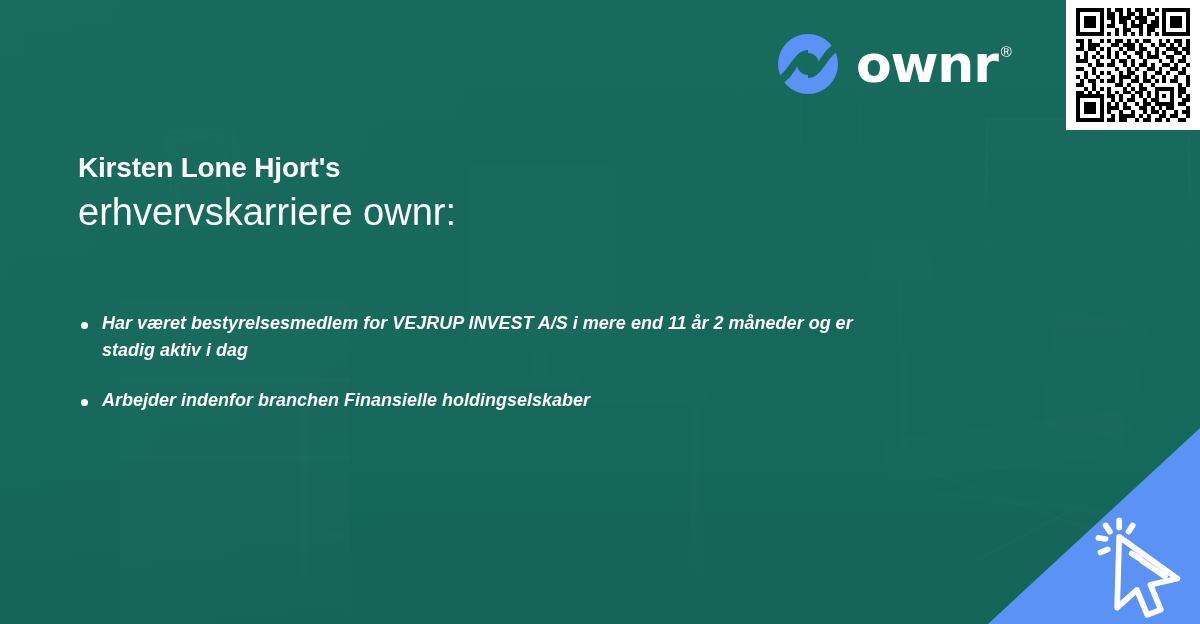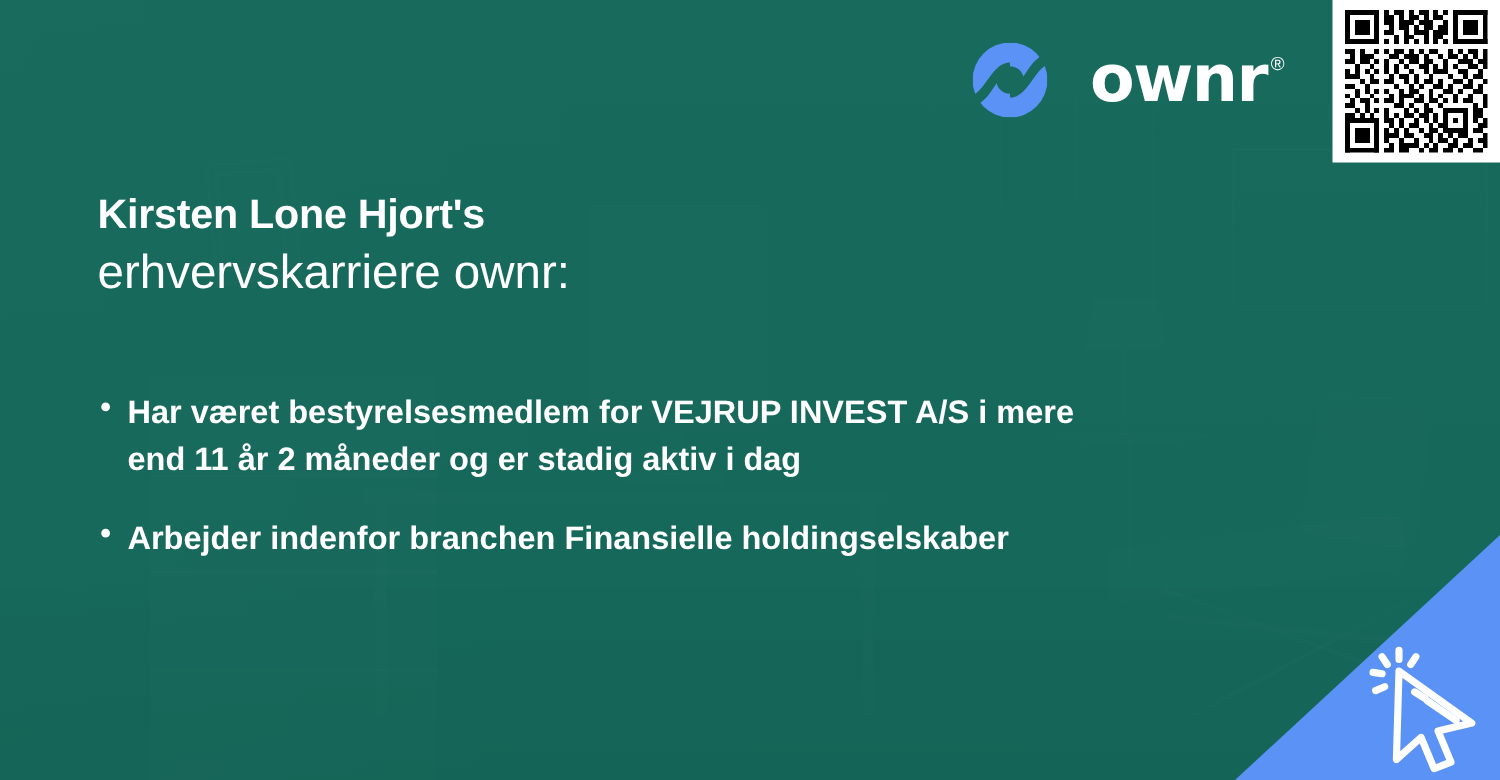--- a/index.html
+++ b/index.html
@@ -95,21 +95,21 @@
     inset: 0;
   }
 
   #headings {
     position: absolute;
     left: 78px;
     top: 152px;
     color: #ffffff;
   }
   #title {
-    font-size: 33px;
+    font-size: 28px;
     font-weight: 700;
     line-height: 1.16;
     letter-spacing: -0.2px;
     margin: 0;
     white-space: nowrap;
   }
   #subtitle {
     font-size: 38px;
     font-weight: 400;
     line-height: 1.18;
@@ -124,44 +124,45 @@
     width: 820px;
     list-style: none;
     margin: 0;
     padding: 0;
     color: #ffffff;
   }
   #bullets li {
     position: relative;
     padding-left: 22px;
     margin-bottom: 24px;
-    font-size: 26px;
+    font-size: 18px;
     font-weight: 700;
     line-height: 1.48;
     max-width: 790px;
+    font-style: italic;
   }
   #bullets li:last-child { margin-bottom: 15px; }
   #bullets li .dot {
     position: absolute;
     left: 1px;
     top: 12px;
     width: 7px;
     height: 7px;
     border-radius: 50%;
     background: #ffffff;
   }
 
   
   #logo {
     position: absolute;
     left: 778px;
     top: 34px;
     display: flex;
     align-items: center;
-    gap: 34px;
+    gap: 18px;
   }
   #logo-mark { width: 60px; height: 60px; display: block; }
   #logo-word {
     position: relative;
     display: flex;
     align-items: flex-start;
     color: #ffffff;
   }
   #logo-text {
     font-size: 52px;

